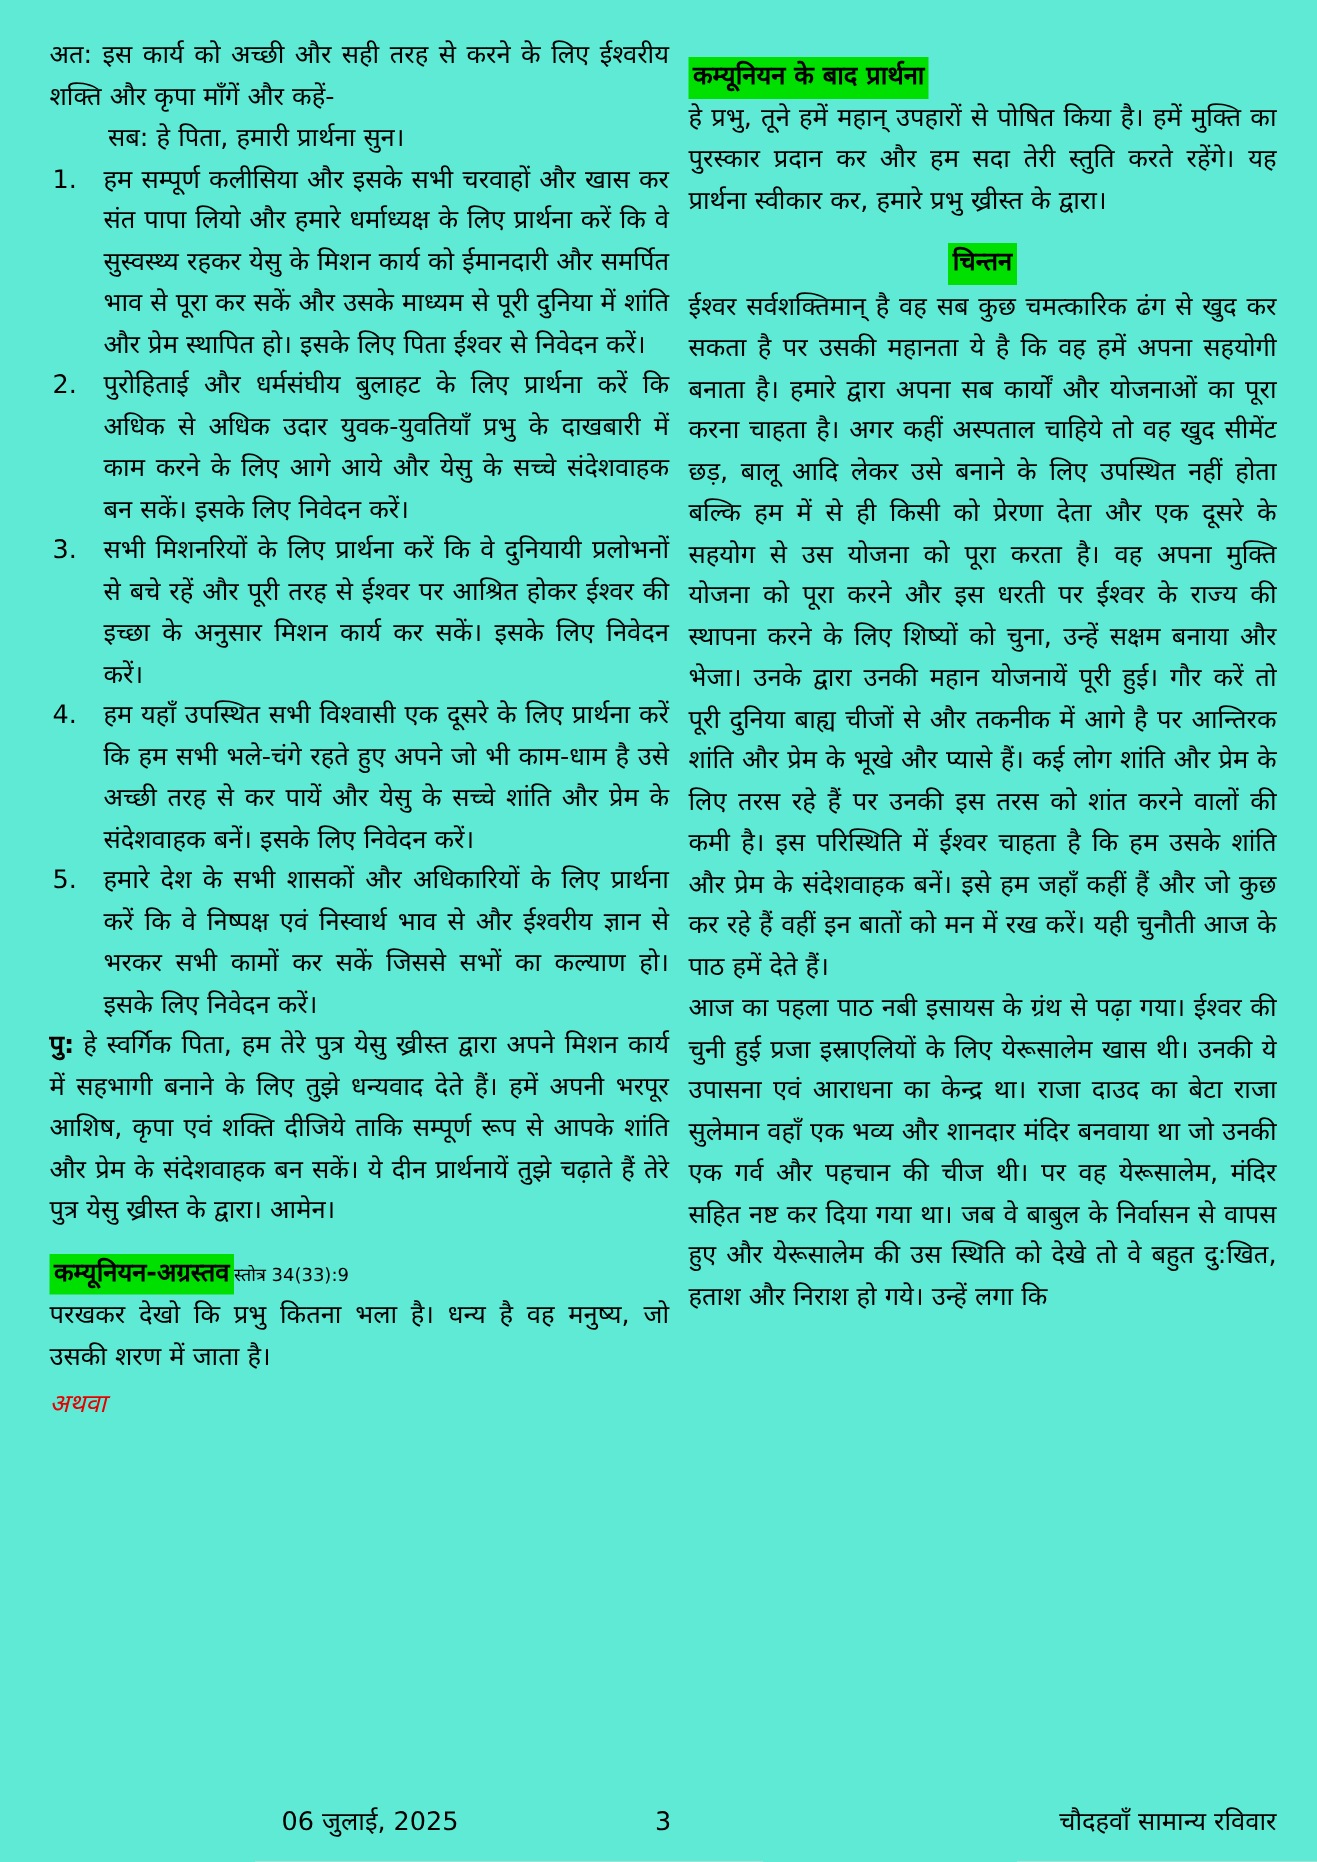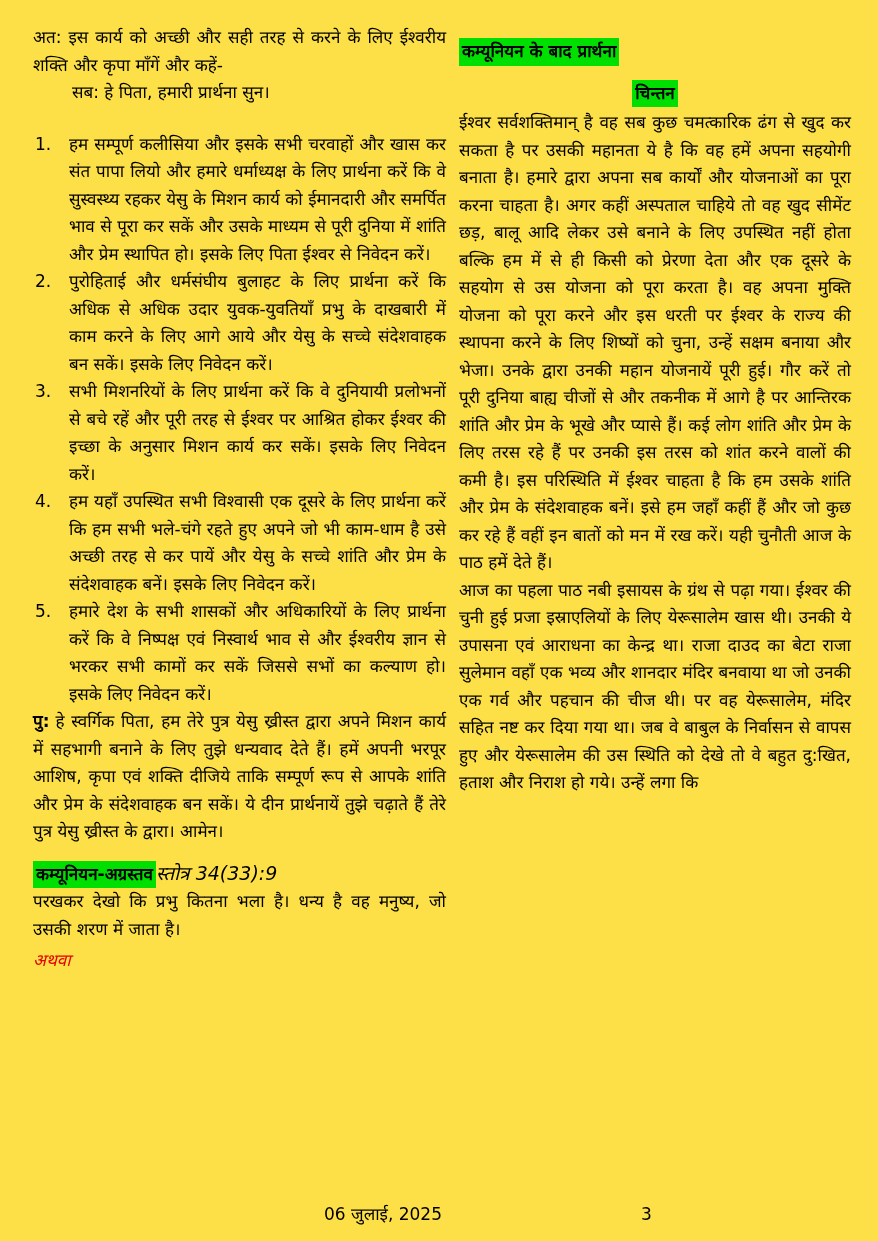--- a/index.html
+++ b/index.html
@@ -1,19 +1,19 @@
 <!DOCTYPE html>
 <html lang="hi"><head>
 <meta charset="utf-8">
 <style>
   * { margin:0; padding:0; box-sizing:border-box; }
   html,body { background:#d9d9d9; }
   .page {
     width:878px; height:1241px;
-    background:#fde047;
+    background:#5eead4;
     position:relative;
     margin:0 auto;
     overflow:hidden;
     font-family:"DejaVu Sans", sans-serif;
     color:#000;
   }
   .columns {
     display:flex;
     gap:13px;
     padding:24px 27px 0 33px;
@@ -24,34 +24,34 @@
 
   .hl {
     background:var(--hl, #00e000);
     font-weight:bold;
     padding:0 3px;
     display:inline-block;
   }
   .bold { font-weight:normal;margin-left:39px; }
   .prefix { font-weight:bold; margin-right:6px; }
 
-  ol.petitions { list-style:none; counter-reset:pet;margin-top:24px; }
+  ol.petitions { list-style:none; counter-reset:pet; }
   ol.petitions > li {
     counter-increment:pet;
     position:relative;
     padding-left:36px;
   }
   ol.petitions > li::before {
     content:counter(pet) ".";
     position:absolute;
     left:2px; top:0;
   }
 
   .heading-row { display:flex; align-items:baseline; margin-top:2px; }
-  .ref-italic { font-style:italic; font-size:19px; }
+  .ref-italic { font-size:12px; }
   .quote-ref { text-align:right; padding-right:26px; }
   .center-line { text-align:center; margin:4px 0 2px 0; }
   .or-label { font-style:italic; color:var(--red, #e60000); margin-top:4px; }
   .sect { margin-top:14px; }
 
   .footer {
     position:absolute;
     left:33px; right:27px; bottom:16px;
     display:flex;
     font-size:17px;
@@ -89,29 +89,31 @@
         </div>
         <p>परखकर देखो कि प्रभु कितना भला है। धन्य है वह मनुष्य, जो उसकी शरण में जाता है।</p>
         <p class="or-label">अथवा</p>
       </div>
     </div>
 
     <div class="col col-right">
 
       <div class="sect">
         <span class="hl">कम्यूनियन के बाद प्रार्थना</span>
+        <p>हे प्रभु, तूने हमें महान् उपहारों से पोषित किया है। हमें मुक्ति का पुरस्कार प्रदान कर और हम सदा तेरी स्तुति करते रहेंगे। यह प्रार्थना स्वीकार कर, हमारे प्रभु ख्रीस्त के द्वारा।</p>
       </div>
 
       <div class="sect">
         <div class="center-line">
           <span class="hl">चिन्तन</span>
         </div>
         <p>ईश्वर सर्वशक्तिमान् है वह सब कुछ चमत्कारिक ढंग से खुद कर सकता है पर उसकी महानता ये है कि वह हमें अपना सहयोगी बनाता है। हमारे द्वारा अपना सब कार्यों और योजनाओं का पूरा करना चाहता है। अगर कहीं अस्पताल चाहिये तो वह खुद सीमेंट छड़, बालू आदि लेकर उसे बनाने के लिए उपस्थित नहीं होता बल्कि हम में से ही किसी को प्रेरणा देता और एक दूसरे के सहयोग से उस योजना को पूरा करता है। वह अपना मुक्ति योजना को पूरा करने और इस धरती पर ईश्वर के राज्य की स्थापना करने के लिए शिष्यों को चुना, उन्हें सक्षम बनाया और भेजा। उनके द्वारा उनकी महान योजनायें पूरी हुई। गौर करें तो पूरी दुनिया बाह्य चीजों से और तकनीक में आगे है पर आन्तिरक शांति और प्रेम के भूखे और प्यासे हैं। कई लोग शांति और प्रेम के लिए तरस रहे हैं पर उनकी इस तरस को शांत करने वालों की कमी है। इस परिस्थिति में ईश्वर चाहता है कि हम उसके शांति और प्रेम के संदेशवाहक बनें। इसे हम जहाँ कहीं हैं और जो कुछ कर रहे हैं वहीं इन बातों को मन में रख करें। यही चुनौती आज के पाठ हमें देते हैं।</p>
         <p>आज का पहला पाठ नबी इसायस के ग्रंथ से पढ़ा गया। ईश्वर की चुनी हुई प्रजा इस्राएलियों के लिए येरूसालेम खास थी। उनकी ये उपासना एवं आराधना का केन्द्र था। राजा दाउद का बेटा राजा सुलेमान वहाँ एक भव्य और शानदार मंदिर बनवाया था जो उनकी एक गर्व और पहचान की चीज थी। पर वह येरूसालेम, मंदिर सहित नष्ट कर दिया गया था। जब वे बाबुल के निर्वासन से वापस हुए और येरूसालेम की उस स्थिति को देखे तो वे बहुत दु:खित, हताश और निराश हो गये। उन्हें लगा कि</p>
       </div>
     </div>
   </div>
 
   <div class="footer">
     <span class="f-left">06 जुलाई, 2025</span>
     <span class="f-mid">3</span>
+    <span class="f-right">चौदहवाँ सामान्य रविवार</span>
   </div>
 </div>
 
 </body></html>

